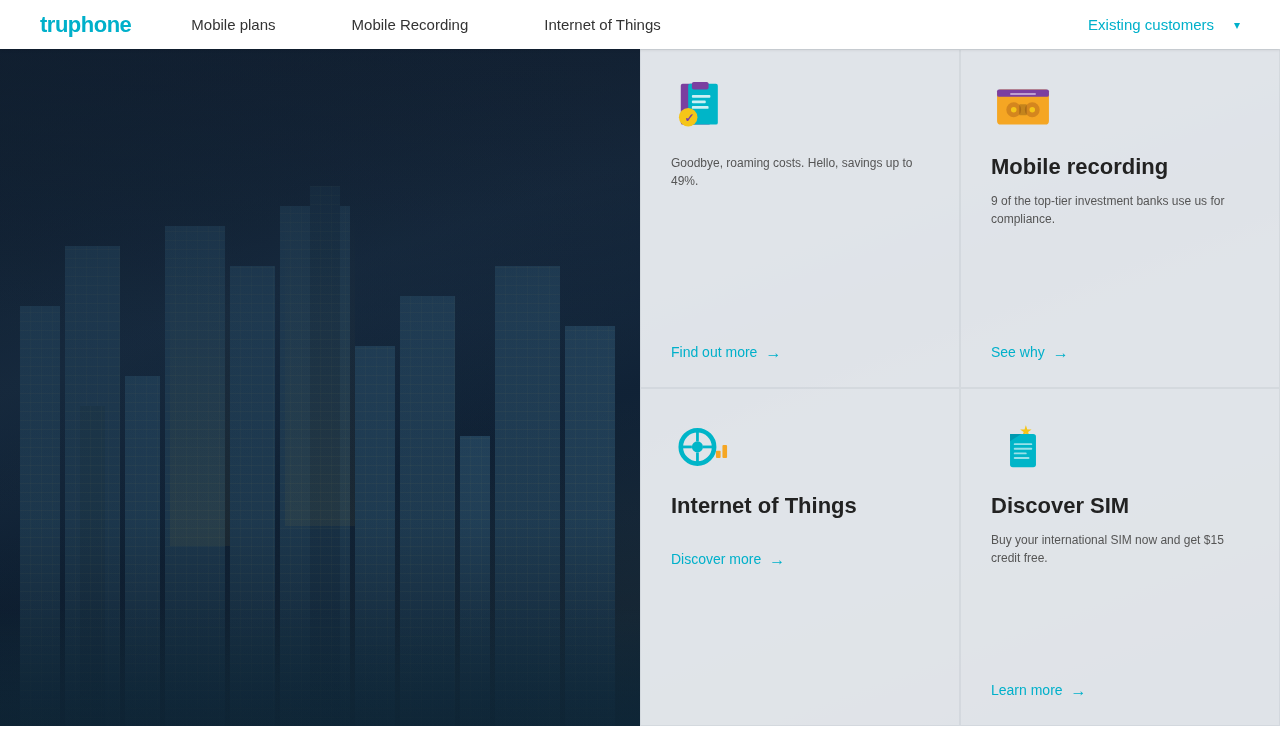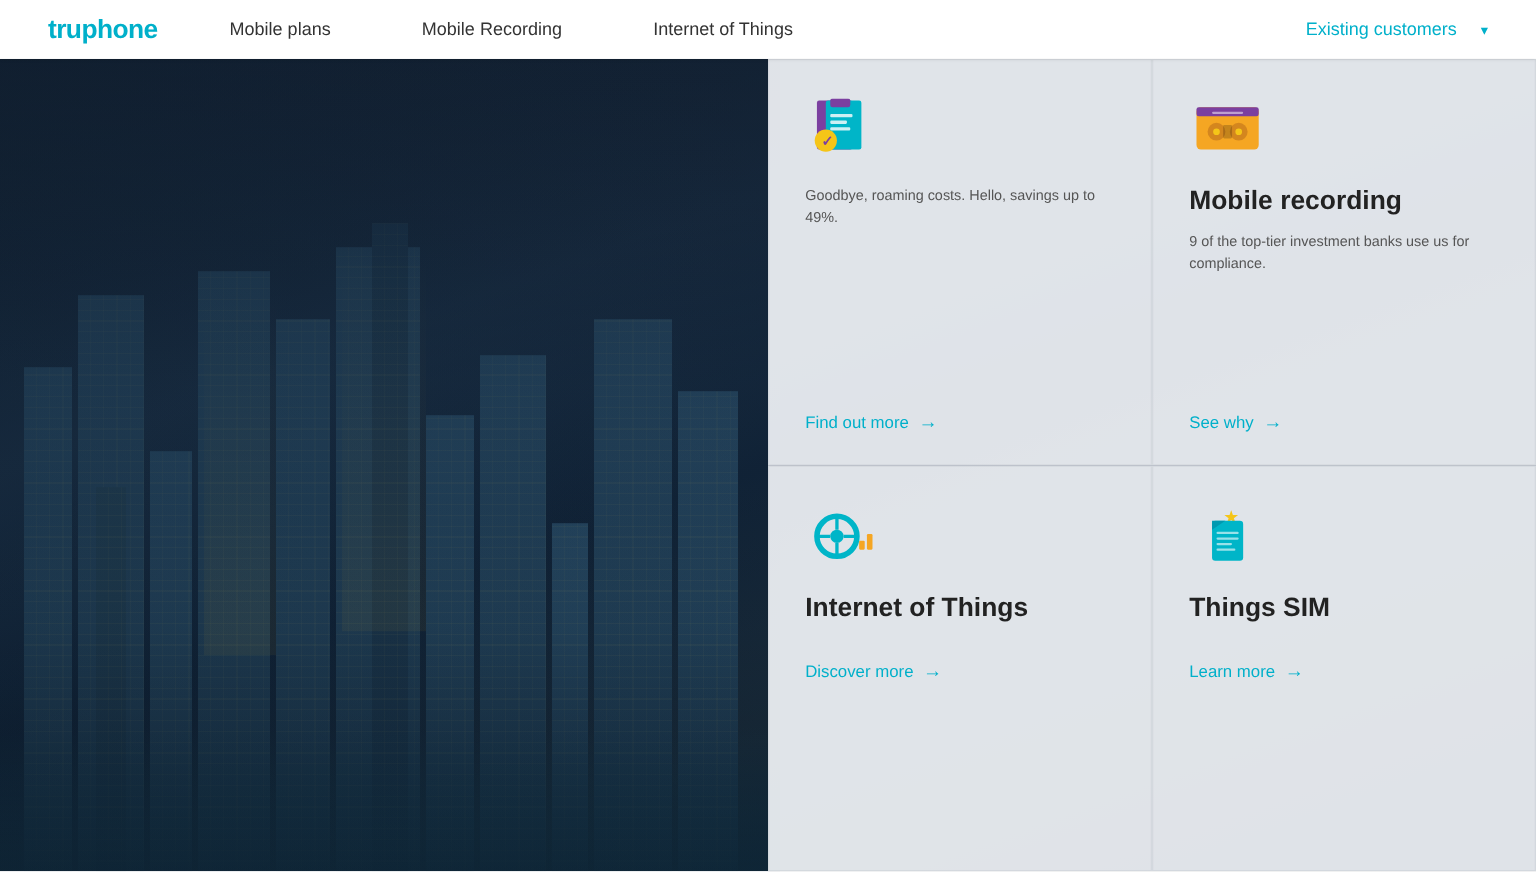--- a/index.html
+++ b/index.html
@@ -326,21 +326,22 @@
 
           <rect x="18" y="14" width="28" height="36" rx="3" fill="#00b5c8"></rect>
           <polygon points="18,14 30,14 18,22" fill="#0099b0"></polygon>
 
           <rect x="22" y="24" width="20" height="2" rx="1" fill="rgba(255,255,255,0.6)"></rect>
           <rect x="22" y="29" width="20" height="2" rx="1" fill="rgba(255,255,255,0.6)"></rect>
           <rect x="22" y="34" width="14" height="2" rx="1" fill="rgba(255,255,255,0.6)"></rect>
           <rect x="22" y="39" width="17" height="2" rx="1" fill="rgba(255,255,255,0.6)"></rect>
         </svg>
       </div>
-      <div class="card-title">Things SIM</div>
+      <div class="card-title">Discover SIM</div>
+      <div class="card-desc">Buy your international SIM now and get $15 credit free.</div>
       <a class="card-link">
         <span>Learn more</span>
         <span class="arrow-right">→</span>
       </a>
     </div>
 
   </div>
 </section>
 
 </body></html>

